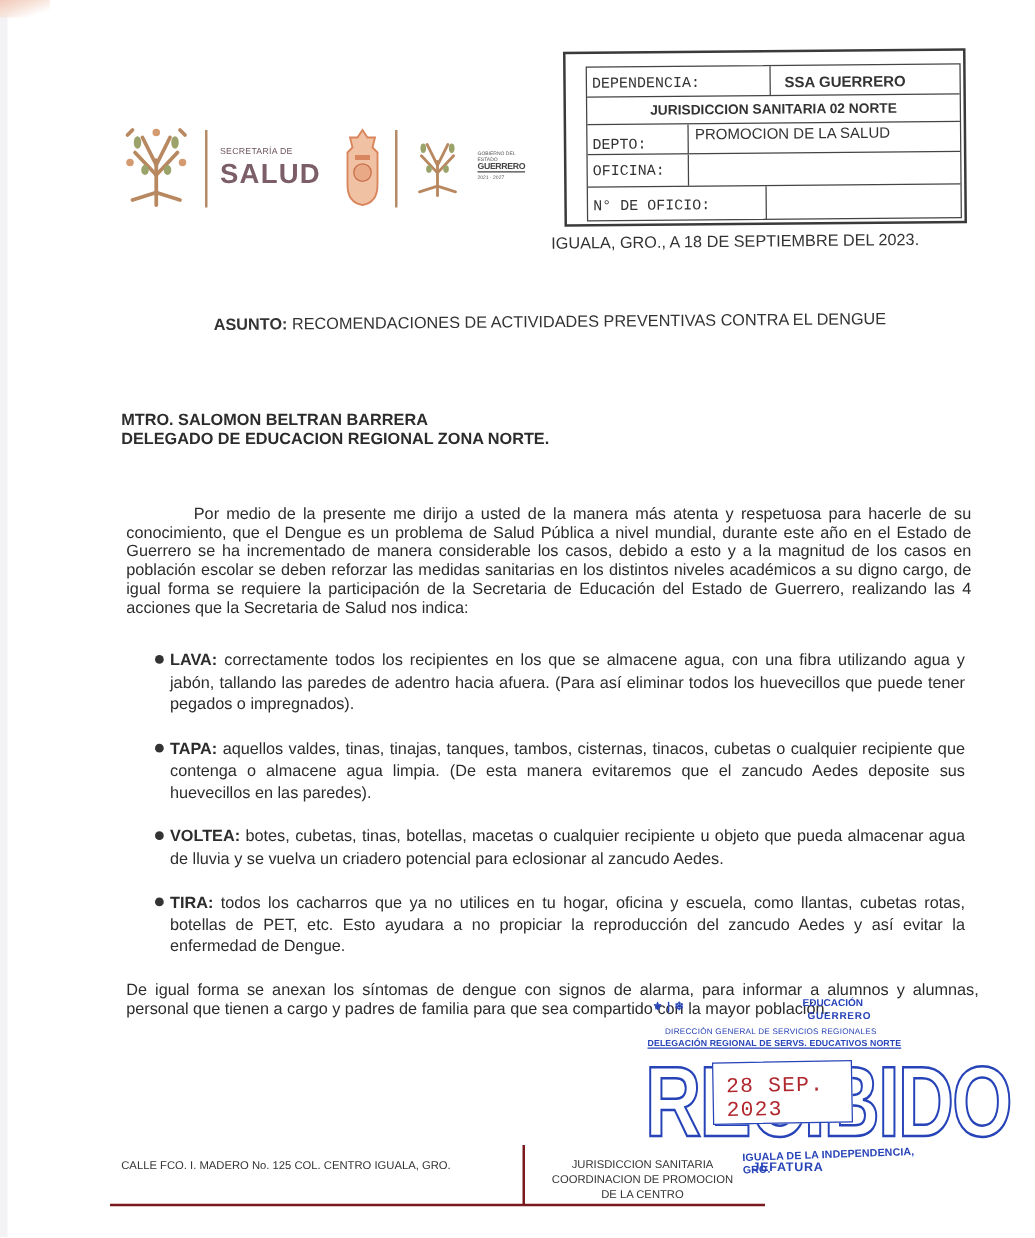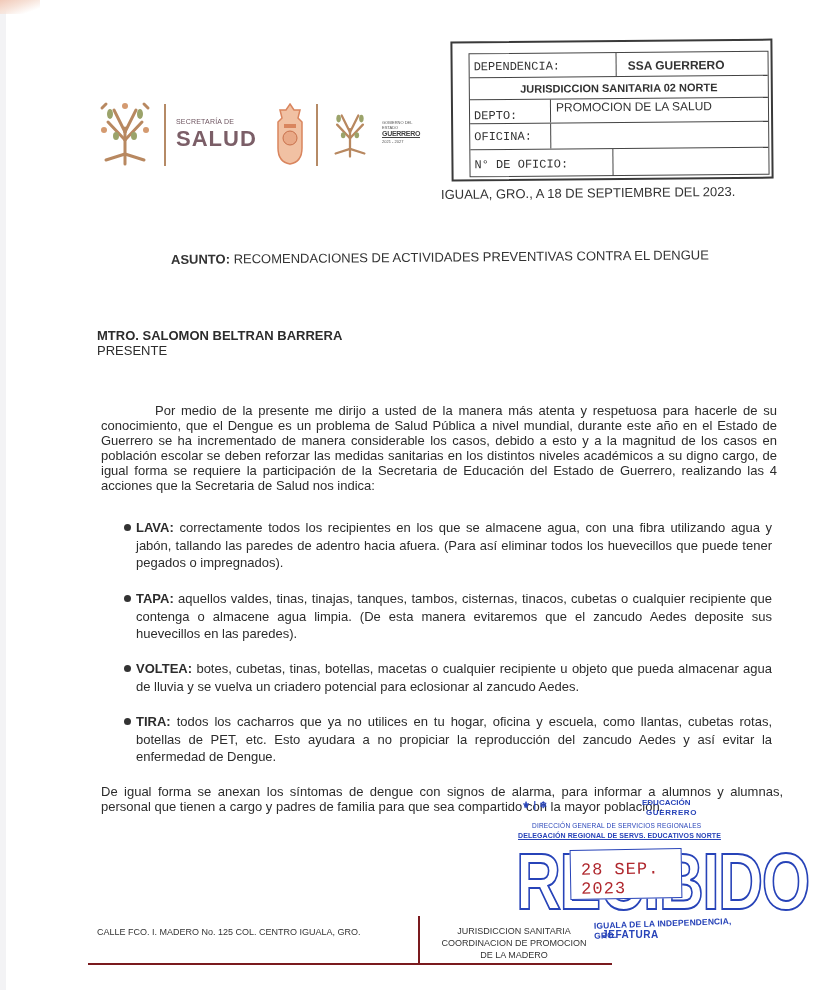--- a/index.html
+++ b/index.html
@@ -171,21 +171,21 @@
     </div>
   </div>
 </div>
 
 <div class="date-line">IGUALA, GRO., A 18 DE SEPTIEMBRE DEL 2023.</div>
 
 <div class="subject"><span class="k">ASUNTO:</span><span> RECOMENDACIONES DE ACTIVIDADES PREVENTIVAS CONTRA EL DENGUE</span></div>
 
 <div class="recipient">
   <div class="b">MTRO. SALOMON BELTRAN BARRERA</div>
-  <div>PRESENTE</div>
+  <div class="b">DELEGADO DE EDUCACION REGIONAL ZONA NORTE.</div>
 </div>
 
 <p class="body-p intro">Por medio de la presente me dirijo a usted de la manera más atenta y respetuosa para hacerle de su conocimiento, que el Dengue es un problema de Salud Pública a nivel mundial, durante este año en el Estado de Guerrero se ha incrementado de manera considerable los casos, debido a esto y a la magnitud de los casos en población escolar se deben reforzar las medidas sanitarias en los distintos niveles académicos a su digno cargo, de igual forma se requiere la participación de la Secretaria de Educación del Estado de Guerrero, realizando las 4 acciones que la Secretaria de Salud nos indica:</p>
 
 <div class="action a1">
   <span class="bullet"></span>
   <span class="txt"><span class="kw">LAVA:</span><span> correctamente todos los recipientes en los que se almacene agua, con una fibra utilizando agua y jabón, tallando las paredes de adentro hacia afuera. (Para así eliminar todos los huevecillos que puede tener pegados o impregnados).</span></span>
 </div>
 <div class="action a2">
   <span class="bullet"></span>
@@ -214,15 +214,15 @@
   </div>
   <div class="city">IGUALA DE LA INDEPENDENCIA, GRO.</div>
   <div class="jef">JEFATURA</div>
 </div>
 
 <div class="foot-addr">CALLE FCO. I. MADERO No. 125 COL. CENTRO IGUALA, GRO.</div>
 <div class="foot-vline"></div>
 <div class="foot-juris">
   <div>JURISDICCION SANITARIA</div>
   <div>COORDINACION DE PROMOCION</div>
-  <div>DE LA MADERO</div>
+  <div>DE LA CENTRO</div>
 </div>
 <div class="foot-hline"></div>
 
 </body></html>

